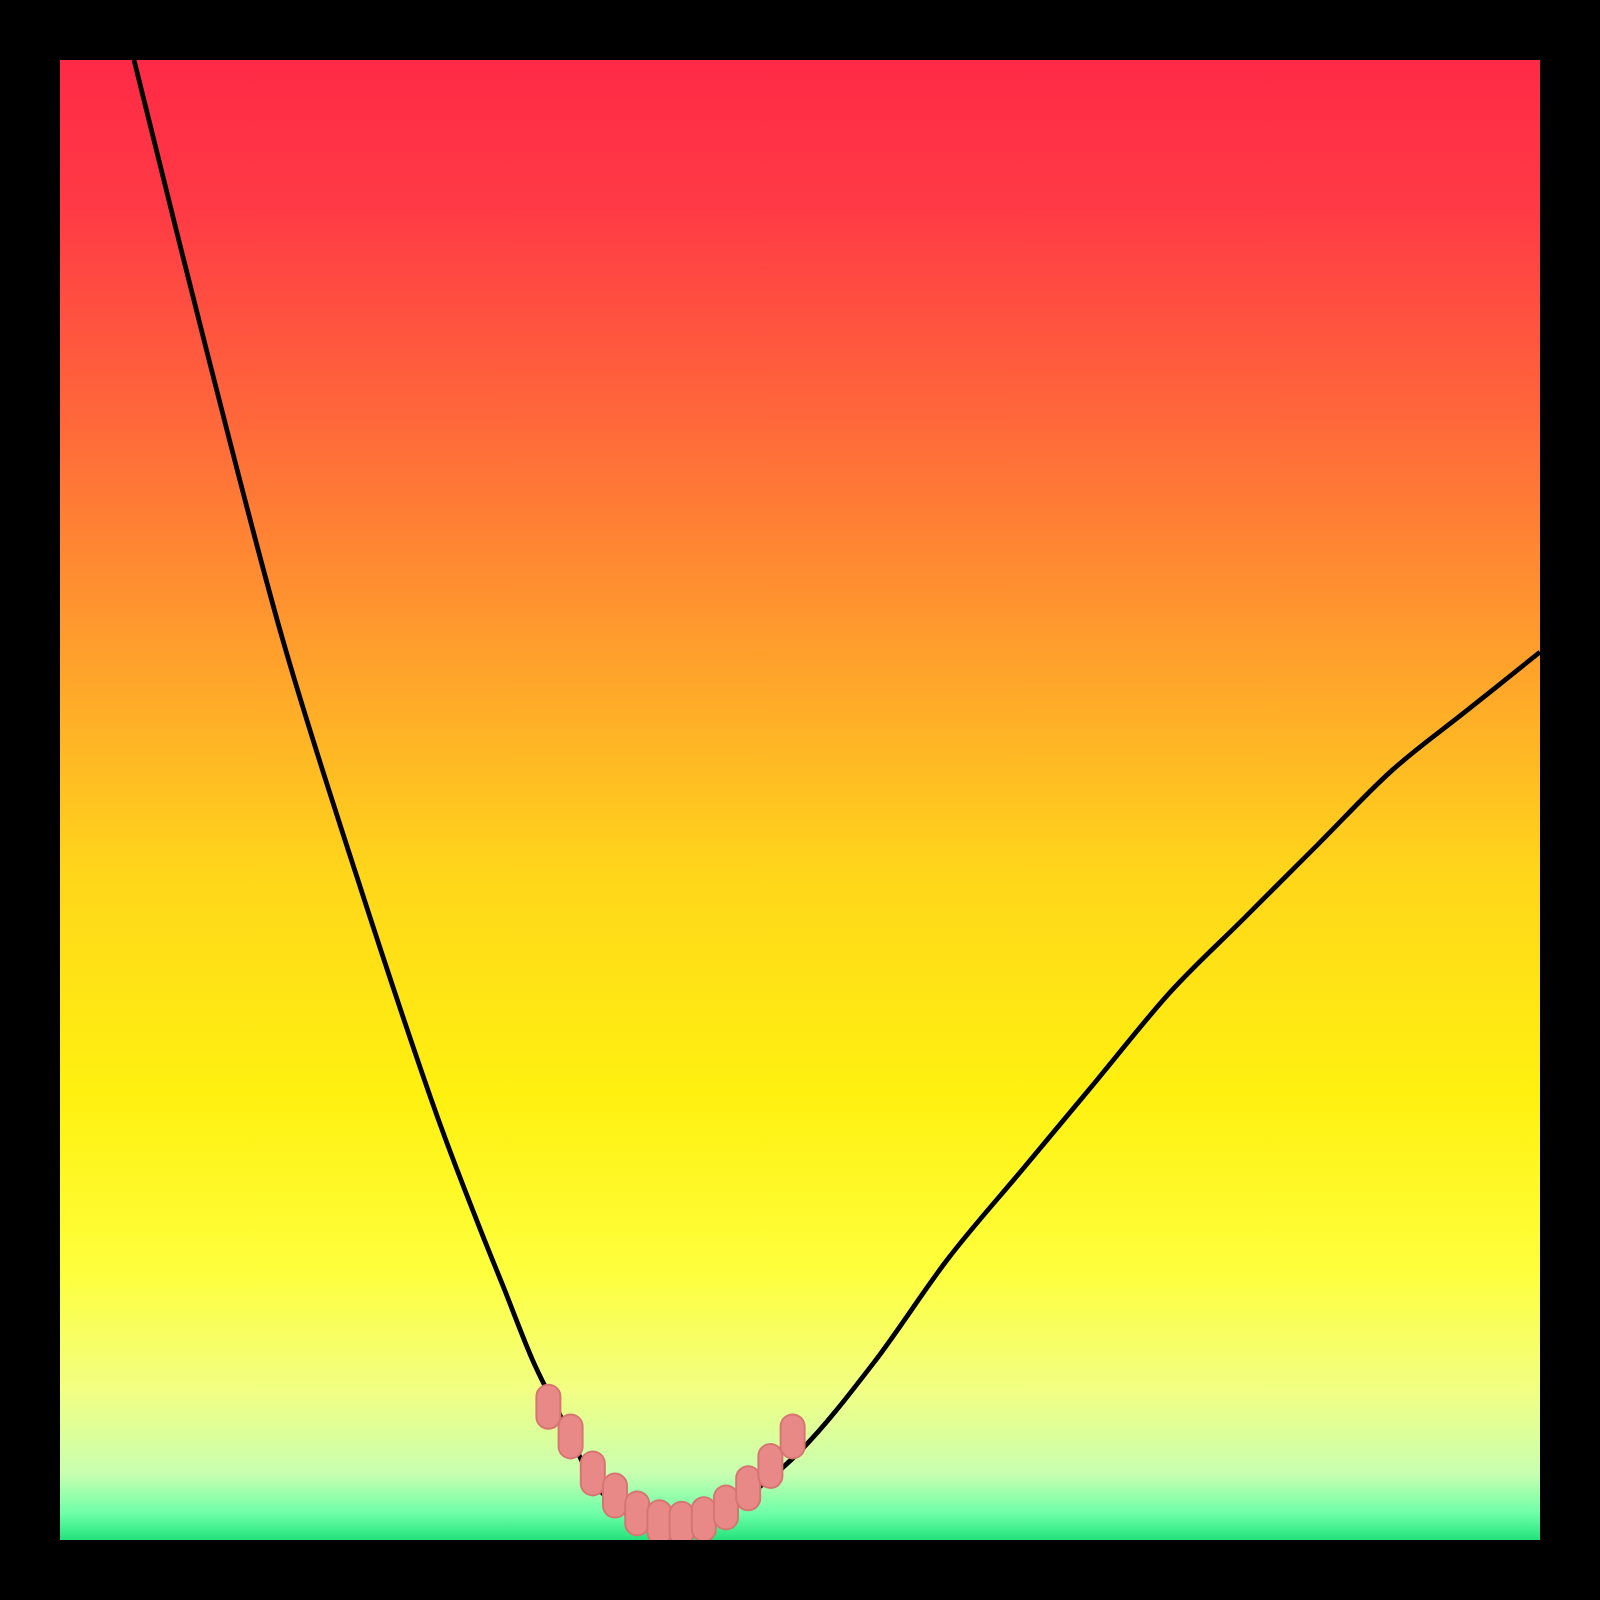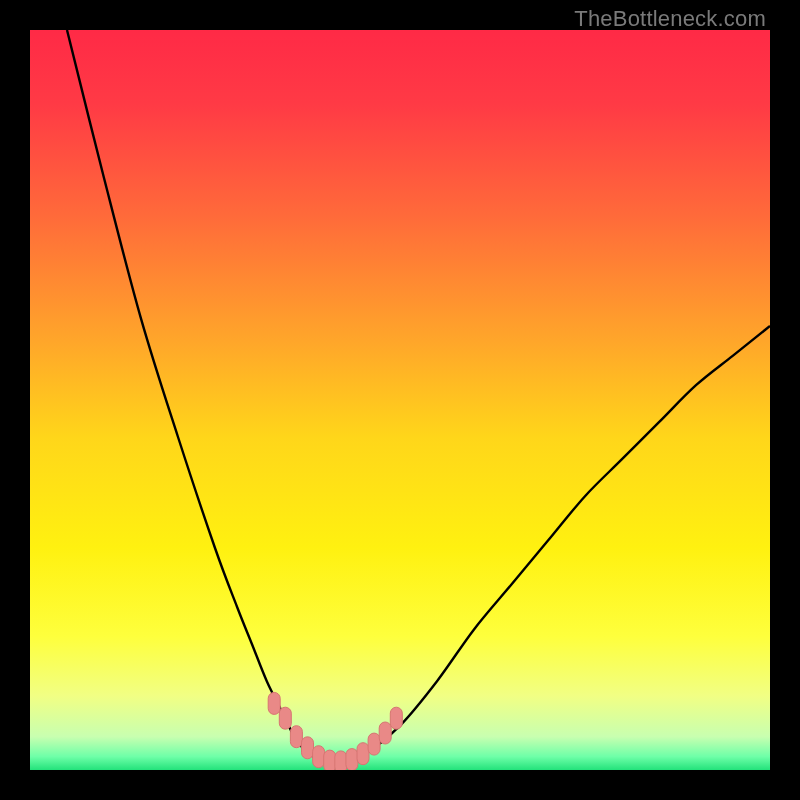--- a/index.html
+++ b/index.html
@@ -89,14 +89,13 @@
           <rect x="304.8" y="720.9" width="12" height="22" rx="6" ry="6" fill="#e98987" stroke="#d77572" stroke-width="1"></rect>
           <rect x="315.9" y="718.6" width="12" height="22" rx="6" ry="6" fill="#e98987" stroke="#d77572" stroke-width="1"></rect>
           <rect x="327.0" y="712.7" width="12" height="22" rx="6" ry="6" fill="#e98987" stroke="#d77572" stroke-width="1"></rect>
           <rect x="338.1" y="703.1" width="12" height="22" rx="6" ry="6" fill="#e98987" stroke="#d77572" stroke-width="1"></rect>
           <rect x="349.2" y="692.0" width="12" height="22" rx="6" ry="6" fill="#e98987" stroke="#d77572" stroke-width="1"></rect>
           <rect x="360.3" y="677.2" width="12" height="22" rx="6" ry="6" fill="#e98987" stroke="#d77572" stroke-width="1"></rect>
         </g>
     </svg>
   </div>
 
-  <div class="watermark">TheBottleneck.com</div>
 </div>
 
 </body></html>

